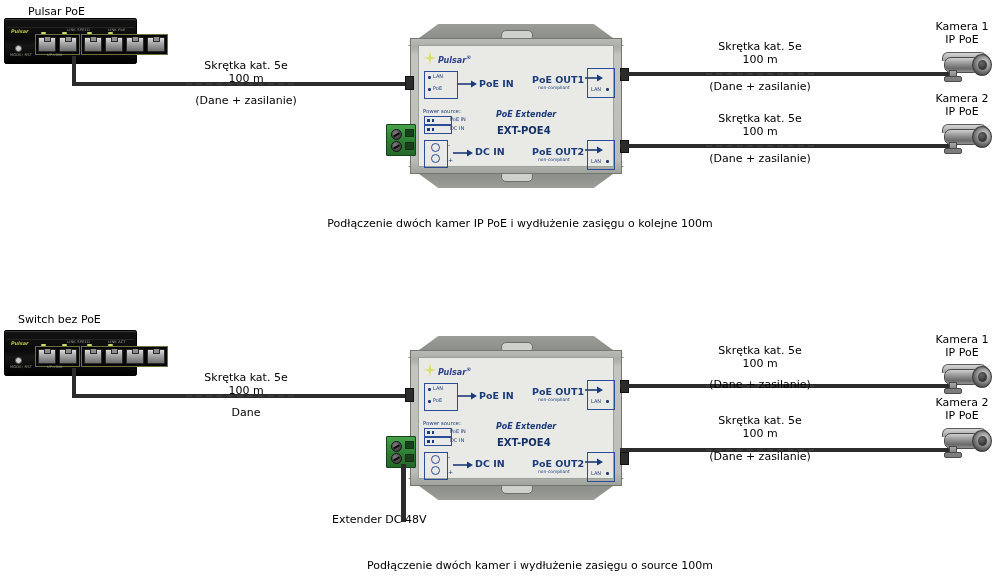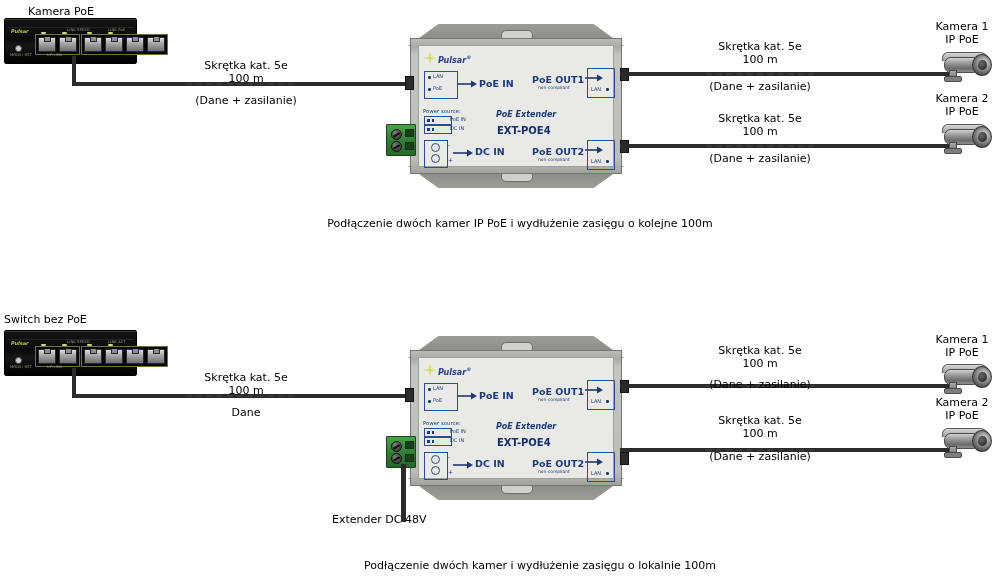--- a/index.html
+++ b/index.html
@@ -312,21 +312,21 @@
     border-radius: 2px;
     background: #7e7e7e;
     border: 1px solid #4a4a4a;
   }
 </style>
 </head>
 <body>
 
 <div id="canvas">
 
-  <div class="lbl" style="left:28px; top:5px;">Kamera PoE</div>
+  <div class="lbl" style="left:28px; top:5px;">Pulsar PoE</div>
 
   <div class="switch" style="left:4px; top:18px; width:131px; height:44px;">
     <div class="switch-top"></div>
     <div class="sw-logo">Pulsar</div>
     <div class="sw-minitext" style="left:62px; top:9px;">LINK  SPEED</div>
     <div class="sw-minitext" style="left:103px; top:9px;">LINK  PoE</div>
     <div class="portgroup" style="left:30px; top:15px;">
       <div class="rj45"></div>
       <div class="rj45"></div>
     </div>
@@ -480,21 +480,21 @@
   <div class="camera" style="left:936px; top:120px; width:60px; height:36px;">
     <div class="cam-sun"></div>
     <div class="cam-body"></div>
     <div class="cam-lens"></div>
     <div class="cam-mount"></div>
     <div class="cam-base"></div>
   </div>
 
   <div class="caption" style="left:300px; top:217px; width:440px;">Podłączenie dwóch kamer IP PoE i wydłużenie zasięgu o kolejne 100m</div>
 
-  <div class="lbl" style="left:4px; top:313px;">Switch bez PoE</div>
+  <div class="lbl" style="left:18px; top:313px;">Switch bez PoE</div>
 
   <div class="switch" style="left:4px; top:330px; width:131px; height:44px;">
     <div class="switch-top"></div>
     <div class="sw-logo">Pulsar</div>
     <div class="sw-minitext" style="left:62px; top:9px;">LINK  SPEED</div>
     <div class="sw-minitext" style="left:103px; top:9px;">LINK  ACT</div>
     <div class="portgroup" style="left:30px; top:15px;">
       <div class="rj45"></div>
       <div class="rj45"></div>
     </div>
@@ -648,15 +648,15 @@
     <div>IP PoE</div>
   </div>
   <div class="camera" style="left:936px; top:424px; width:60px; height:36px;">
     <div class="cam-sun"></div>
     <div class="cam-body"></div>
     <div class="cam-lens"></div>
     <div class="cam-mount"></div>
     <div class="cam-base"></div>
   </div>
 
-  <div class="caption" style="left:330px; top:559px; width:420px;">Podłączenie dwóch kamer i wydłużenie zasięgu o lokalnie 100m</div>
+  <div class="caption" style="left:330px; top:559px; width:420px;">Podłączenie dwóch kamer i wydłużenie zasięgu o source 100m</div>
 
 </div>
 
 </body></html>

